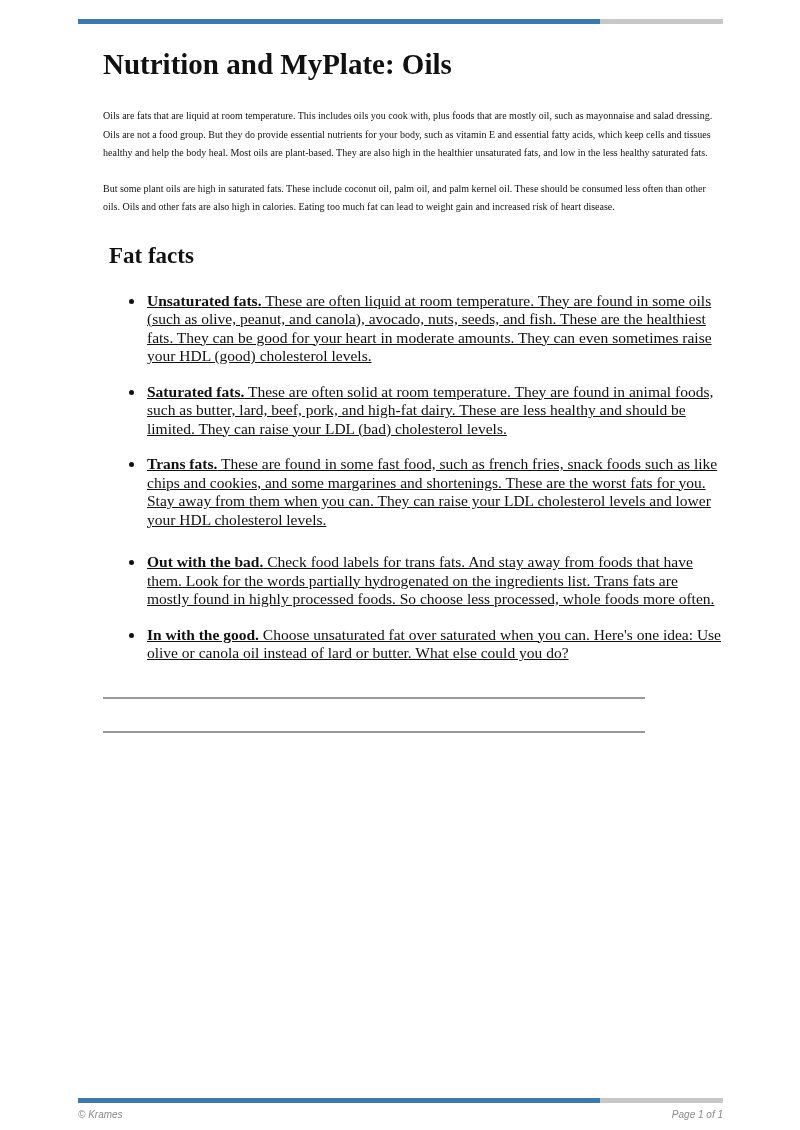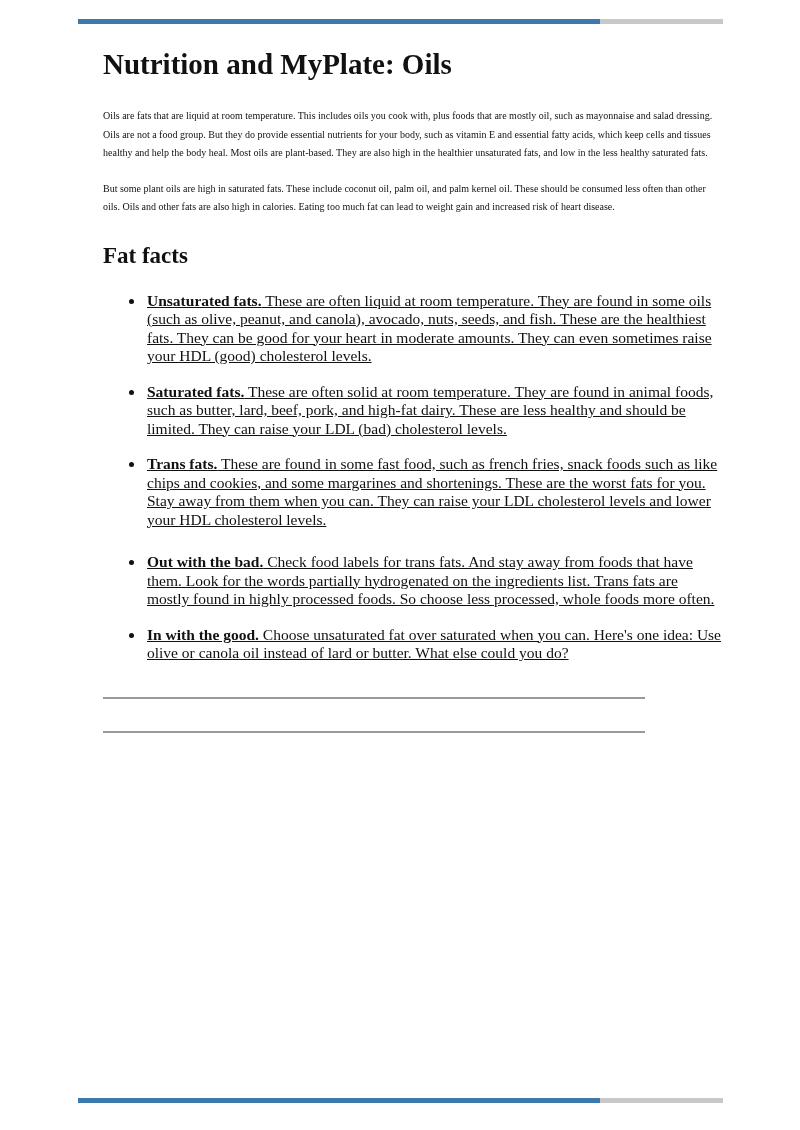--- a/index.html
+++ b/index.html
@@ -44,21 +44,21 @@
     letter-spacing: 0;
   }
   p.body-text {
     font-size: 10px;
     line-height: 18.5px;
     margin: 0 0 17px 0;
   }
   h2.section-heading {
     font-size: 23px;
     font-weight: bold;
-    margin: 26px 0 18px 0;
+    margin: 26px 0 18px 6px;
   }
   ul.bullet-list {
     margin: 23px 0 24px 0;
     padding-left: 42px;
     text-decoration: underline;
   }
   ul.bullet-list li {
     font-size: 15.5px;
     line-height: 18.5px;
     margin-bottom: 17px;
@@ -135,14 +135,18 @@
       <div class="write-line"></div>
       <div class="write-line"></div>
     </div>
 
   </div>
 
   <div class="accent-bar footer-bar-wrap" style="bottom:27px; top:auto;">
     <div class="accent-fill"></div>
   </div>
 
+  <div class="footer-text-row">
+    <span>© Krames</span>
+    <span>Page 1 of 1</span>
+  </div>
 
 </div>
 
 </body></html>

